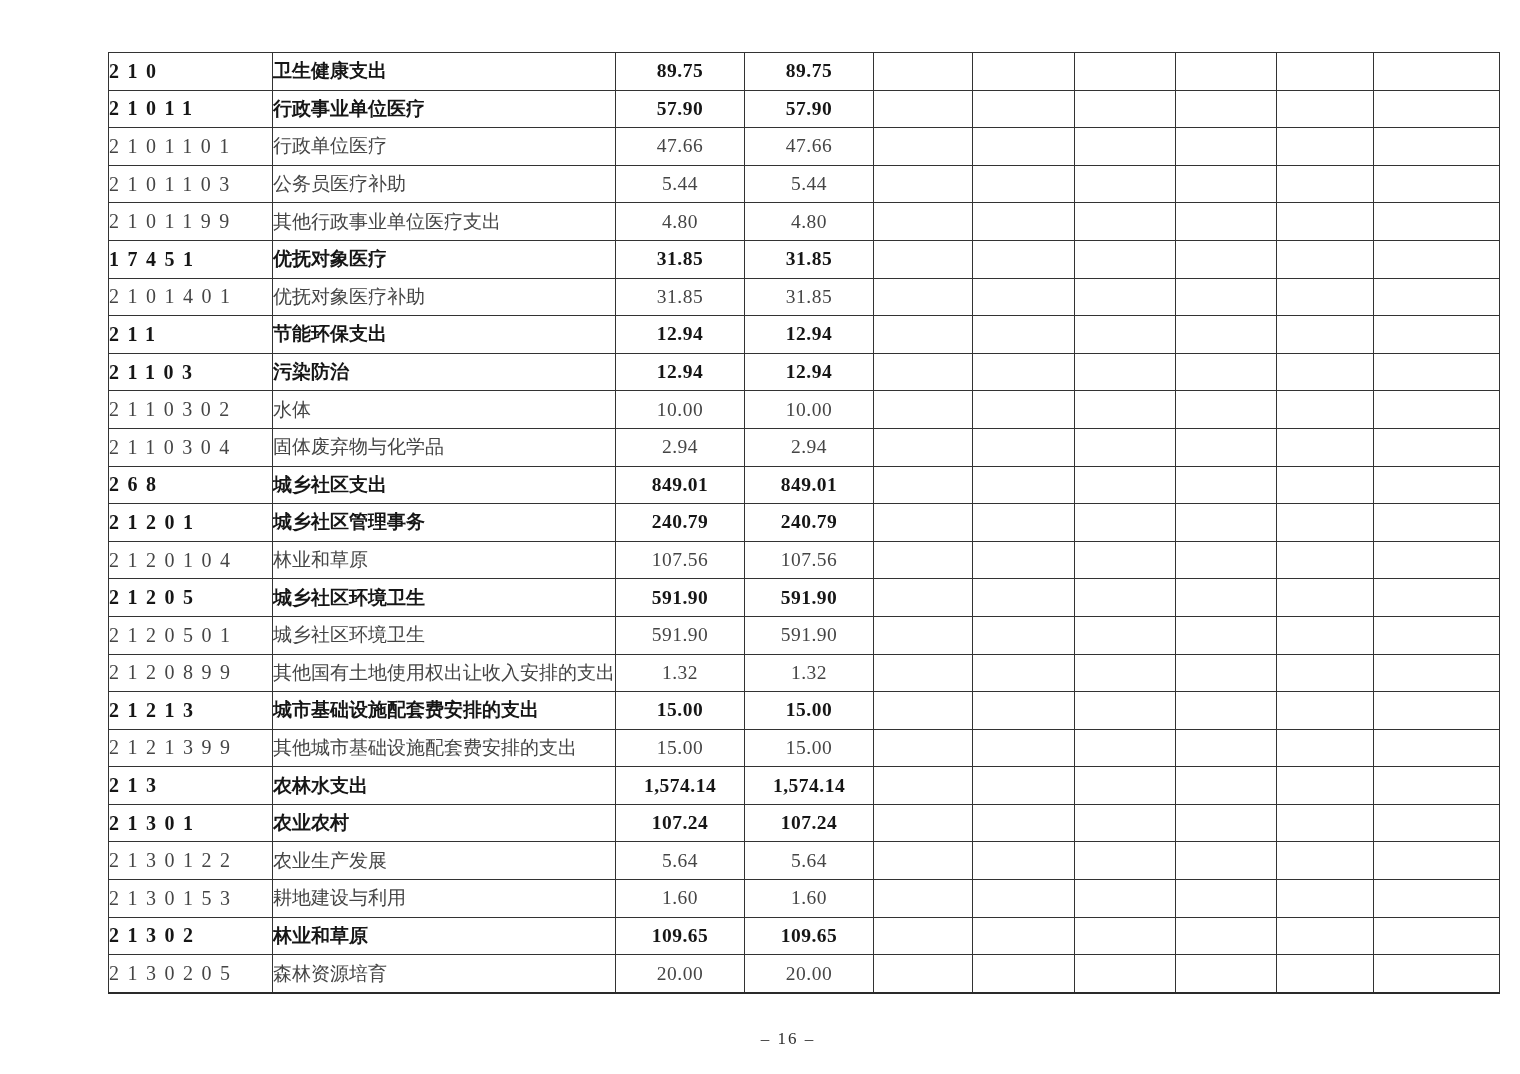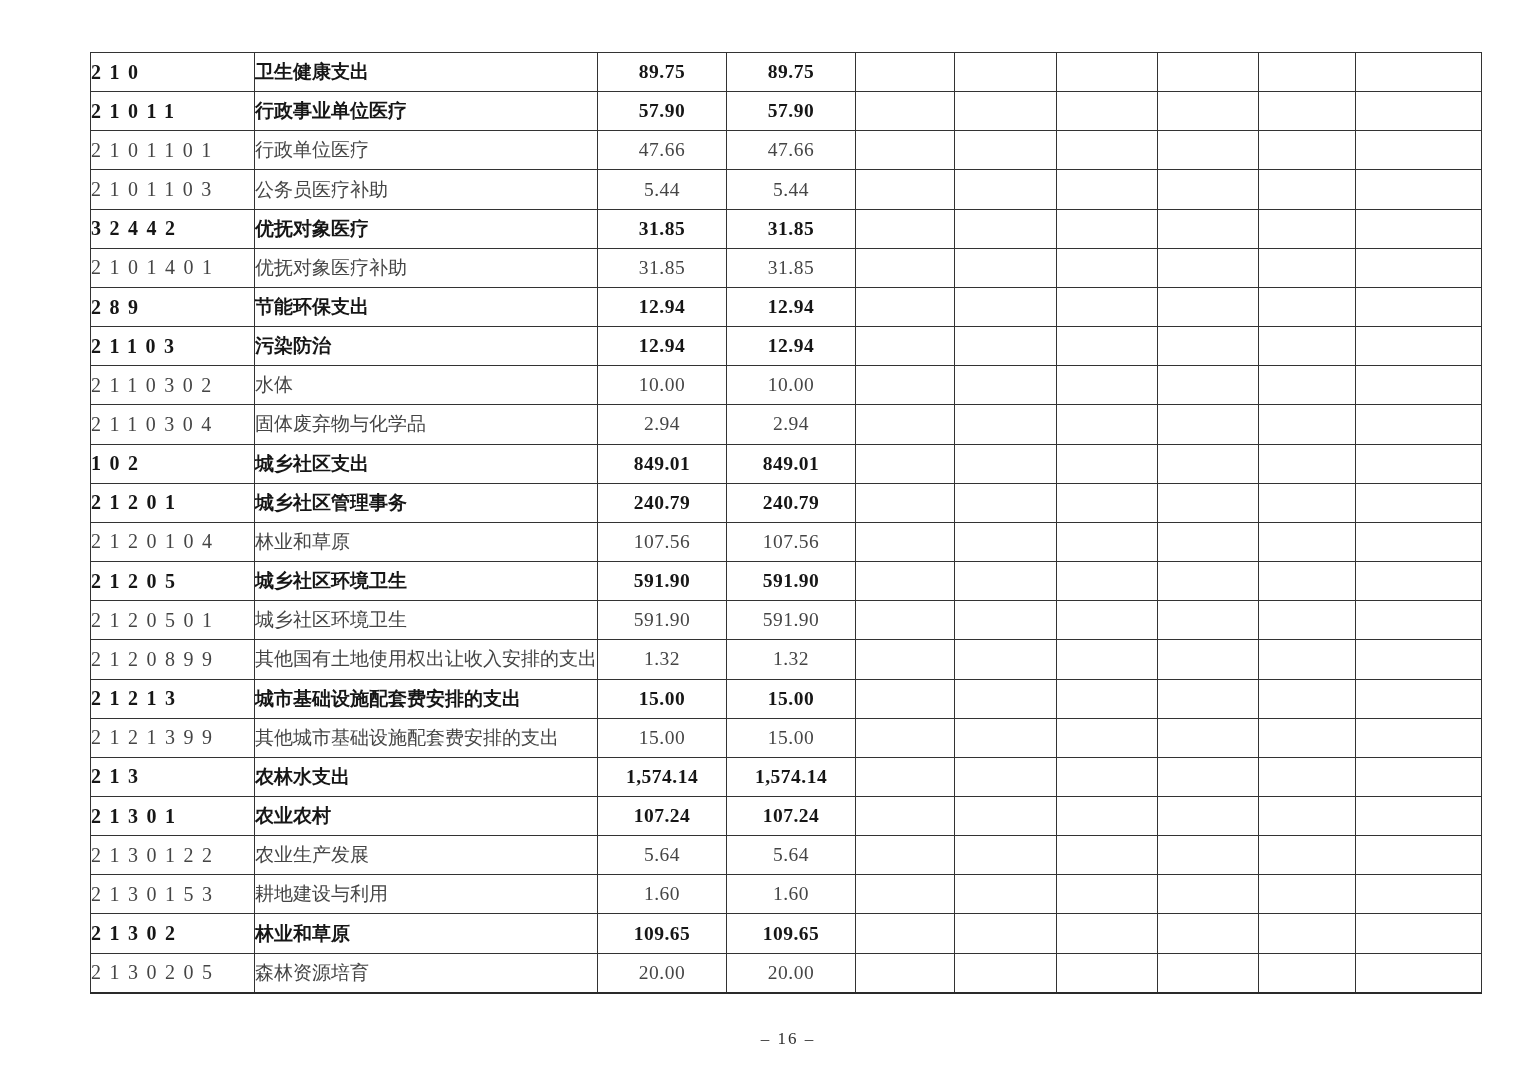--- a/index.html
+++ b/index.html
@@ -9,21 +9,21 @@
   }
   body {
     position: relative;
     width: 1520px;
     height: 1074px;
     overflow: hidden;
     font-family: "Liberation Serif", "DejaVu Serif", serif;
   }
   table.budget {
     position: absolute;
-    left: 90px;
+    left: 108px;
     top: 52px;
     width: 1391px;
     height: 942px;
     border-collapse: collapse;
     table-layout: fixed;
   }
   table.budget td {
     border: 1.5px solid #333333;
     padding: 0;
     vertical-align: middle;
@@ -127,22 +127,34 @@
         <td class="name">公务员医疗补助</td>
         <td class="val">5.44</td>
         <td class="val">5.44</td>
         <td class="empty"></td>
         <td class="empty"></td>
         <td class="empty"></td>
         <td class="empty"></td>
         <td class="empty"></td>
         <td class="empty"></td>
       </tr>
-      <tr class="bold">
-        <td class="code">32442</td>
+      <tr>
+        <td class="code">2101199</td>
+        <td class="name">其他行政事业单位医疗支出</td>
+        <td class="val">4.80</td>
+        <td class="val">4.80</td>
+        <td class="empty"></td>
+        <td class="empty"></td>
+        <td class="empty"></td>
+        <td class="empty"></td>
+        <td class="empty"></td>
+        <td class="empty"></td>
+      </tr>
+      <tr class="bold">
+        <td class="code">17451</td>
         <td class="name">优抚对象医疗</td>
         <td class="val">31.85</td>
         <td class="val">31.85</td>
         <td class="empty"></td>
         <td class="empty"></td>
         <td class="empty"></td>
         <td class="empty"></td>
         <td class="empty"></td>
         <td class="empty"></td>
       </tr>
@@ -152,21 +164,21 @@
         <td class="val">31.85</td>
         <td class="val">31.85</td>
         <td class="empty"></td>
         <td class="empty"></td>
         <td class="empty"></td>
         <td class="empty"></td>
         <td class="empty"></td>
         <td class="empty"></td>
       </tr>
       <tr class="bold">
-        <td class="code">289</td>
+        <td class="code">211</td>
         <td class="name">节能环保支出</td>
         <td class="val">12.94</td>
         <td class="val">12.94</td>
         <td class="empty"></td>
         <td class="empty"></td>
         <td class="empty"></td>
         <td class="empty"></td>
         <td class="empty"></td>
         <td class="empty"></td>
       </tr>
@@ -200,21 +212,21 @@
         <td class="val">2.94</td>
         <td class="val">2.94</td>
         <td class="empty"></td>
         <td class="empty"></td>
         <td class="empty"></td>
         <td class="empty"></td>
         <td class="empty"></td>
         <td class="empty"></td>
       </tr>
       <tr class="bold">
-        <td class="code">102</td>
+        <td class="code">268</td>
         <td class="name">城乡社区支出</td>
         <td class="val">849.01</td>
         <td class="val">849.01</td>
         <td class="empty"></td>
         <td class="empty"></td>
         <td class="empty"></td>
         <td class="empty"></td>
         <td class="empty"></td>
         <td class="empty"></td>
       </tr>

